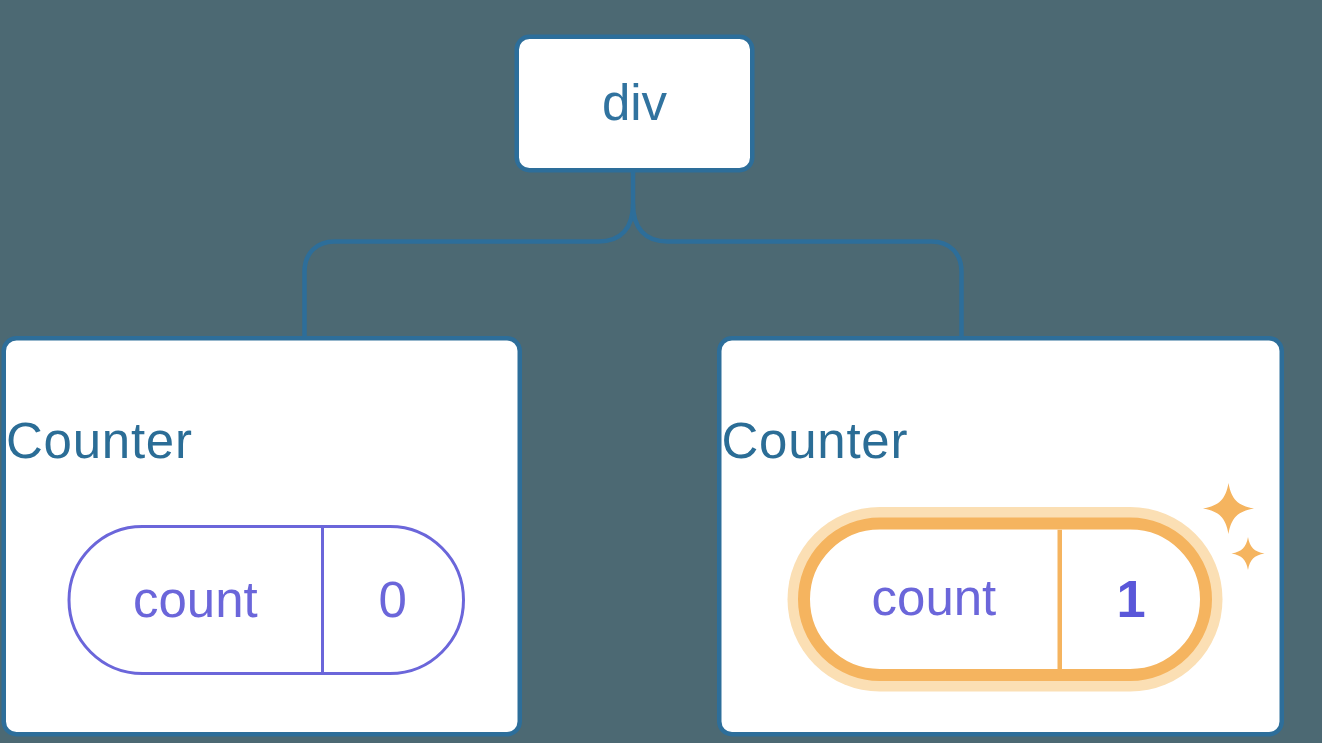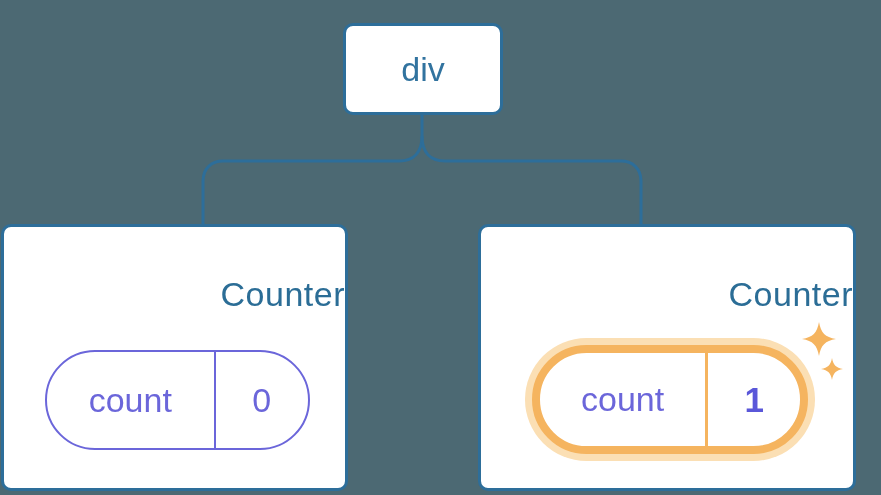--- a/index.html
+++ b/index.html
@@ -43,21 +43,21 @@
     border-radius: 10px;
     box-sizing: border-box;
   }
   .card.left  { left: 1px;   width: 347px; }
   .card.right { left: 478px; width: 378px; }
   .card-title {
     position: absolute;
     top: 48px;
     left: 0;
     width: 100%;
-    text-align: right;
+    text-align: left;
     color: #2B6D96;
     font-size: 34px;
     font-weight: 500;
     letter-spacing: 0.5px;
   }
   
   .pill {
     position: absolute;
     left: 41px; top: 123px;
     width: 265px; height: 100px;

